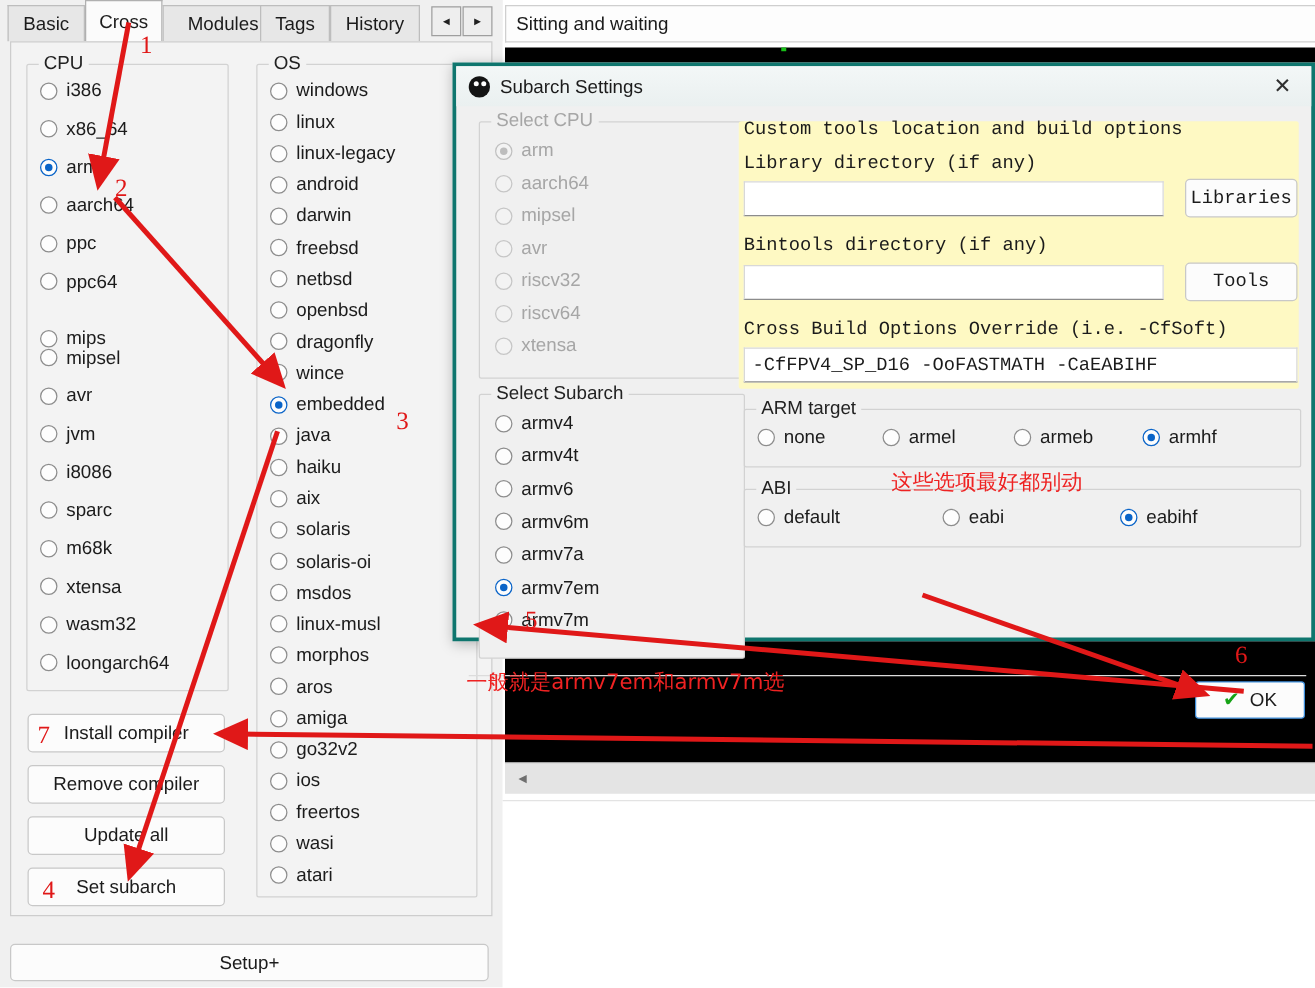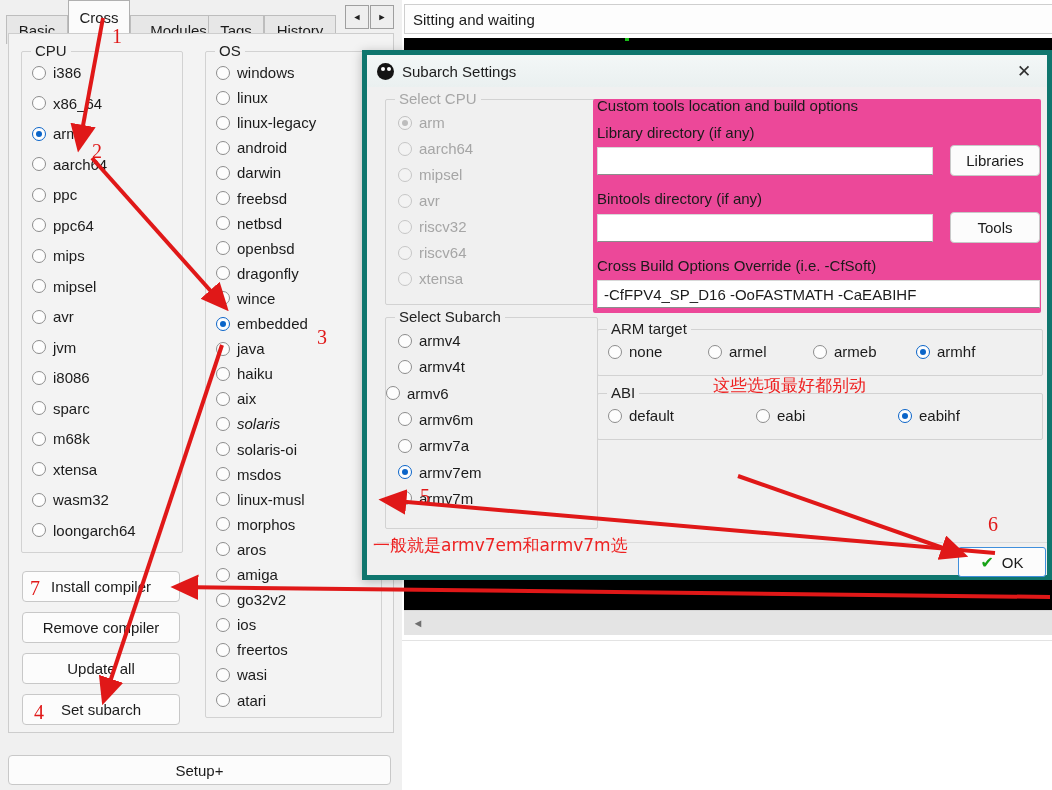--- a/index.html
+++ b/index.html
@@ -7,21 +7,21 @@
     width:1052px;height:790px;overflow:hidden;position:relative;
     background:#ffffff;
     font-family:"Liberation Sans","DejaVu Sans",sans-serif;
     font-size:14.5px;color:#1b1b1b;
     -webkit-font-smoothing:antialiased;
   }
   
   #app-window{position:absolute;left:0;top:0;width:402px;height:790px;background:#f0f0f0;}
   #tabbar{position:absolute;left:0;top:0;width:402px;height:33px;background:#f0f0f0;}
   .tab{
-    position:absolute;top:15px;height:29px;box-sizing:border-box;
+    position:absolute;top:4px;height:29px;box-sizing:border-box;
     background:#e7e7e7;border:1px solid #bdbdbd;border-bottom:none;
     display:flex;align-items:center;justify-content:center;
     font-size:15px;color:#1b1b1b;padding:0 9px;
   }
   .tab.active{background:#fbfbfb;top:0;height:33px;border-color:#b0b0b0;font-weight:400;}
   .navbtn{
     position:absolute;top:5px;width:24px;height:24px;box-sizing:border-box;
     background:#eeeeee;border:1px solid #9f9f9f;
     display:flex;align-items:center;justify-content:center;font-size:9px;color:#202020;
   }
@@ -64,22 +64,22 @@
     position:absolute;left:404px;top:610px;width:648px;height:24px;
     background:#e4e4e4;border-top:1px solid #d6d6d6;
   }
   #hscroll .arrow{
     position:absolute;left:4px;top:2px;width:20px;height:20px;
     display:flex;align-items:center;justify-content:center;font-size:11px;color:#6f6f6f;
   }
   #lowerblank{position:absolute;left:402px;top:640px;width:650px;height:150px;background:#ffffff;border-top:1px solid #e3e3e3;}
   
   #dialog{
-    position:absolute;left:362px;top:50px;width:690px;height:530px;
-    background:#f0f0f0;border:5px solid #0f766e;box-sizing:border-box;
+    position:absolute;left:362px;top:50px;width:690px;height:463px;
+    background:#f0f0f0;border:3px solid #0f766e;box-sizing:border-box;
     box-shadow:0 2px 10px rgba(0,0,0,0.25);
   }
   #dlg-title{
     position:absolute;left:0;top:0;width:100%;height:32px;
     background:linear-gradient(#f3f7f7,#eaf0f0);
     display:flex;align-items:center;box-sizing:border-box;padding-left:10px;
   }
   #dlg-icon{width:17px;height:17px;border-radius:50%;background:#141414;position:relative;margin-right:8px;flex:none;}
   #dlg-icon:before{content:"";position:absolute;left:3.5px;top:4px;width:4px;height:4px;border-radius:50%;background:#fff;}
   #dlg-icon:after{content:"";position:absolute;left:9.5px;top:4px;width:4px;height:4px;border-radius:50%;background:#fff;}
@@ -154,21 +154,21 @@
             <span>aarch64</span>
           </div>
           <div class="radio" style="left: 10px; top: 132px;">
             <span class="dot"></span>
             <span>ppc</span>
           </div>
           <div class="radio" style="left: 10px; top: 162.5px;">
             <span class="dot"></span>
             <span>ppc64</span>
           </div>
-          <div class="radio" style="left: 10px; top: 193px;">
+          <div class="radio" style="left: 10px; top: 208px;">
             <span class="dot"></span>
             <span>mips</span>
           </div>
           <div class="radio" style="left: 10px; top: 223.5px;">
             <span class="dot"></span>
             <span>mipsel</span>
           </div>
           <div class="radio" style="left: 10px; top: 254px;">
             <span class="dot"></span>
             <span>avr</span>
@@ -256,21 +256,21 @@
             <span>java</span>
           </div>
           <div class="radio" style="left: 10px; top: 311.2px;">
             <span class="dot"></span>
             <span>haiku</span>
           </div>
           <div class="radio" style="left: 10px; top: 336.3px;">
             <span class="dot"></span>
             <span>aix</span>
           </div>
-          <div class="radio" style="left: 10px; top: 361.4px; font-style: italic;">
+          <div class="radio" style="left: 10px; top: 361.4px;">
             <span class="dot"></span>
             <span>solaris</span>
           </div>
           <div class="radio" style="left: 10px; top: 386.5px;">
             <span class="dot"></span>
             <span>solaris-oi</span>
           </div>
           <div class="radio" style="left: 10px; top: 411.6px;">
             <span class="dot"></span>
             <span>msdos</span>
@@ -368,21 +368,21 @@
     <div class="grouptitle" style="background:#f0f0f0;">Select Subarch</div>
     <div id="dlg-sub-items">
         <div class="radio" style="left: 12px; top: 12px;">
           <span class="dot"></span>
           <span>armv4</span>
         </div>
         <div class="radio" style="left: 12px; top: 38.3px;">
           <span class="dot"></span>
           <span>armv4t</span>
         </div>
-        <div class="radio" style="left: 0; top: 64.6px; text-align: center;">
+        <div class="radio" style="left: 12px; top: 64.6px; text-align: center;">
           <span class="dot"></span>
           <span>armv6</span>
         </div>
         <div class="radio" style="left: 12px; top: 90.9px;">
           <span class="dot"></span>
           <span>armv6m</span>
         </div>
         <div class="radio" style="left: 12px; top: 117.2px;">
           <span class="dot"></span>
           <span>armv7a</span>
@@ -391,21 +391,21 @@
           <span class="dot"></span>
           <span>armv7em</span>
         </div>
         <div class="radio" style="left: 12px; top: 169.8px;">
           <span class="dot"></span>
           <span>armv7m</span>
         </div>
       </div>
   </div>
 
-  <div class="groupbox" style="left:226px;top:44px;width:448px;height:214px;background:#ec4899;border:none;">
+  <div class="groupbox" style="left:226px;top:44px;width:448px;height:214px;background:#fef9c3;border:none;font-family:Liberation Mono, monospace;">
     <div class="lbl" style="left:4px;top:-2px;">Custom tools location and build options</div>
     <div class="lbl" style="left:4px;top:25px;">Library directory (if any)</div>
     <div class="field" style="left:4px;top:48px;width:336px;height:28px;"></div>
     <div class="pushbtn" style="left:357px;top:46px;width:90px;height:31px;">Libraries</div>
     <div class="lbl" style="left:4px;top:91px;">Bintools directory (if any)</div>
     <div class="field" style="left:4px;top:115px;width:336px;height:28px;"></div>
     <div class="pushbtn" style="left:357px;top:113px;width:90px;height:31px;">Tools</div>
     <div class="lbl" style="left:4px;top:158px;">Cross Build Options Override (i.e. -CfSoft)</div>
     <div class="field" style="left:4px;top:181px;width:443px;height:28px;">-CfFPV4_SP_D16 -OoFASTMATH -CaEABIHF</div>
   </div>

